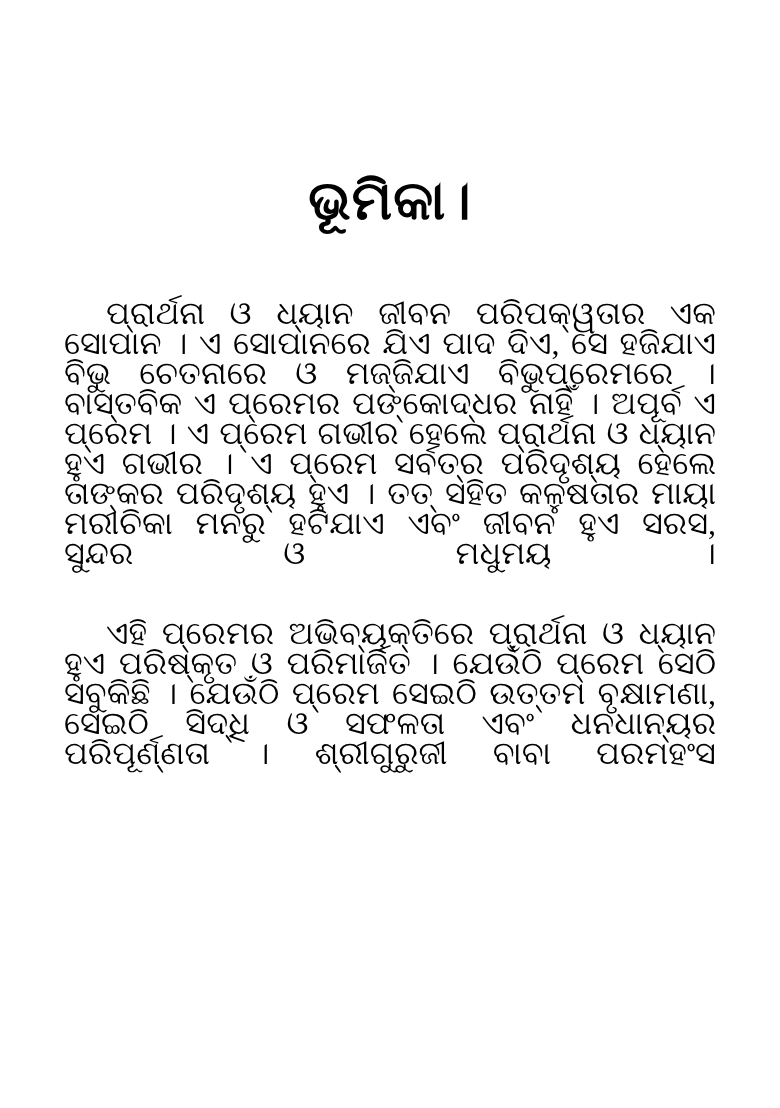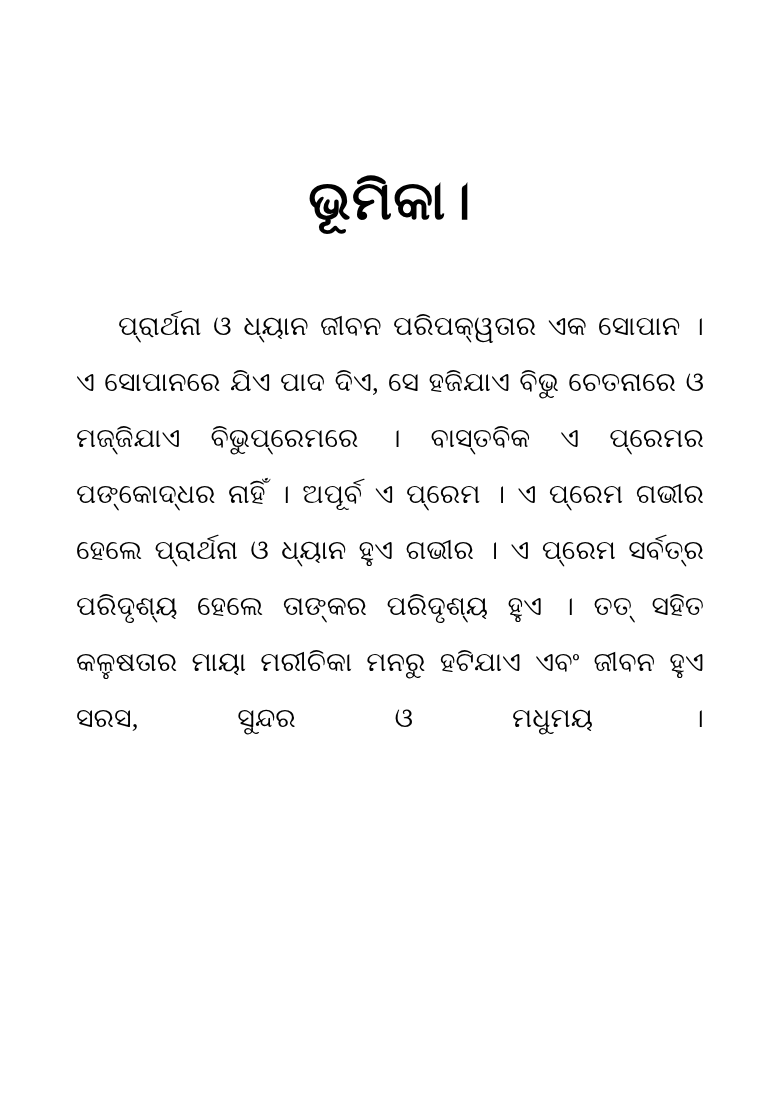--- a/index.html
+++ b/index.html
@@ -31,26 +31,26 @@
     margin: 0;
     padding-top: 168px;
     line-height: 1.25;
     color: #000000;
   }
   .body-block {
     margin-top: 62px;
   }
   .para {
     font-family: "Liberation Serif", serif;
-    font-size: 27px;
-    line-height: 56px;
+    font-size: 32px;
+    line-height: 30px;
     text-align: justify;
     text-justify: inter-word;
     color: #000000;
-    margin: 16px;
+    margin: 4px;
     word-spacing: 2px;
   }
   .para + .para {
     margin-top: 20px;
   }
   .para.indent {
     text-indent: 42px;
   }
   
   .para::after {
@@ -60,14 +60,15 @@
   }
 </style>
 </head>
 <body>
 
 <div class="page">
   <h1 class="page-title">ଭୂମିକା।</h1>
 
   <div class="body-block">
     <p class="para indent">ପ୍ରାର୍ଥନା ଓ ଧ୍ୟାନ ଜୀବନ ପରିପକ୍ୱତାର ଏକ ସୋପାନ । ଏ ସୋପାନରେ ଯିଏ ପାଦ ଦିଏ, ସେ ହଜିଯାଏ ବିଭୁ ଚେତନାରେ ଓ ମଜ୍ଜିଯାଏ ବିଭୁପ୍ରେମରେ । ବାସ୍ତବିକ ଏ ପ୍ରେମର ପଙ୍କୋଦ୍ଧର ନାହିଁ । ଅପୂର୍ବ ଏ ପ୍ରେମ । ଏ ପ୍ରେମ ଗଭୀର ହେଲେ ପ୍ରାର୍ଥନା ଓ ଧ୍ୟାନ ହୁଏ ଗଭୀର । ଏ ପ୍ରେମ ସର୍ବତ୍ର ପରିଦୃଶ୍ୟ ହେଲେ ତାଙ୍କର ପରିଦୃଶ୍ୟ ହୁଏ । ତତ୍ ସହିତ କଳୁଷତାର ମାୟା ମରୀଚିକା ମନରୁ ହଟିଯାଏ ଏବଂ ଜୀବନ ହୁଏ ସରସ, ସୁନ୍ଦର ଓ ମଧୁମୟ ।</p>
+    <p class="para indent">ଏହି ପ୍ରେମର ଅଭିବ୍ୟକ୍ତିରେ ପ୍ରାର୍ଥନା ଓ ଧ୍ୟାନ ହୁଏ ପରିଷ୍କୃତ ଓ ପରିମାର୍ଜିତ । ଯେଉଁଠି ପ୍ରେମ ସେଠି ସବୁକିଛି । ଯେଉଁଠି ପ୍ରେମ ସେଇଠି ଉତ୍ତମ ବୃକ୍ଷାମଣା, ସେଇଠି ସିଦ୍ଧି ଓ ସଫଳତା ଏବଂ ଧନଧାନ୍ୟର ପରିପୂର୍ଣ୍ଣତା । ଶ୍ରୀଗୁରୁଜୀ ବାବା ପରମହଂସ</p>
   </div>
 </div>
 
 </body></html>

